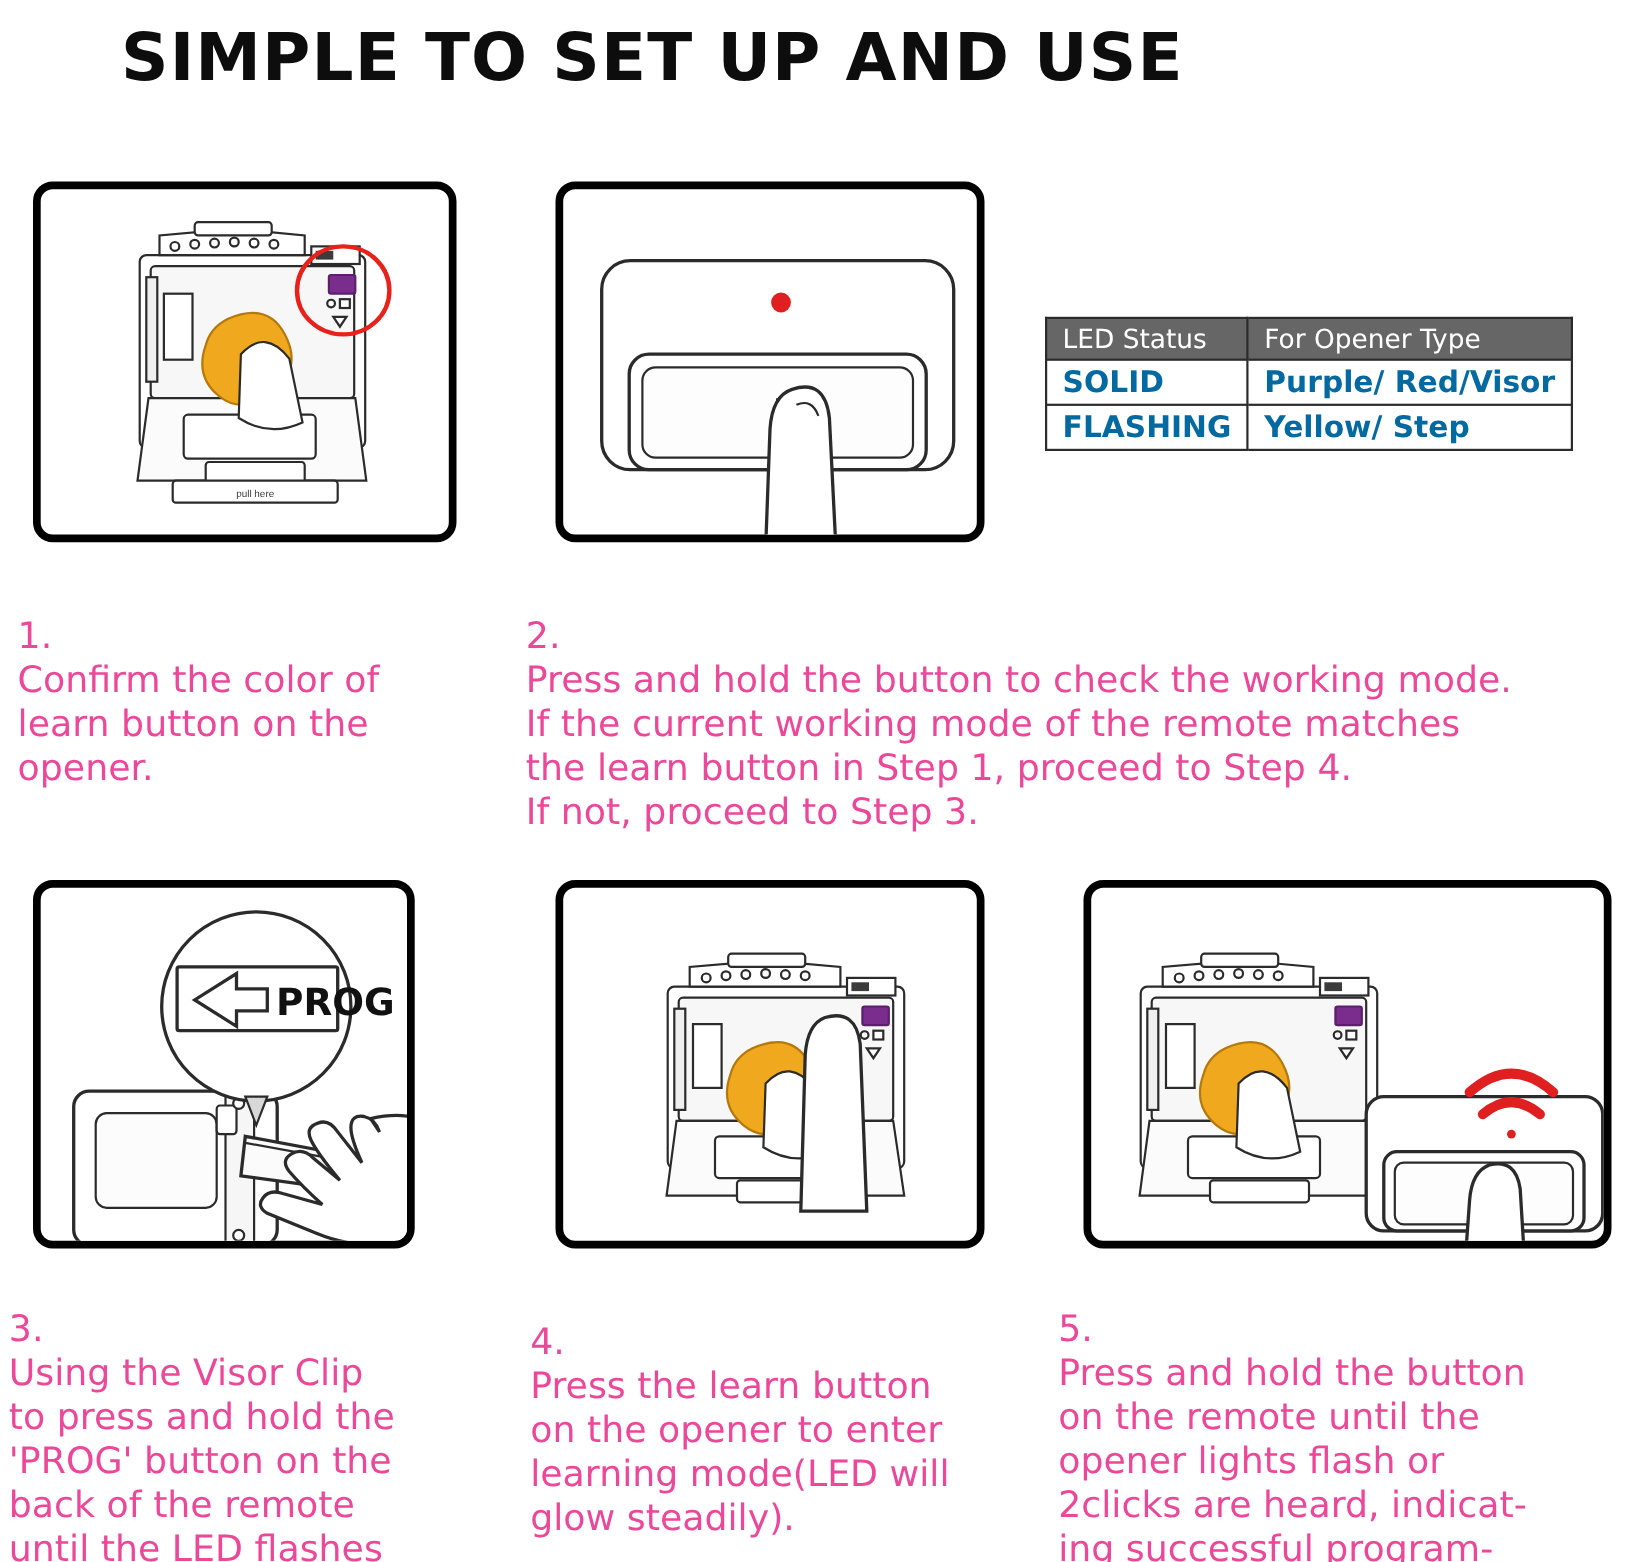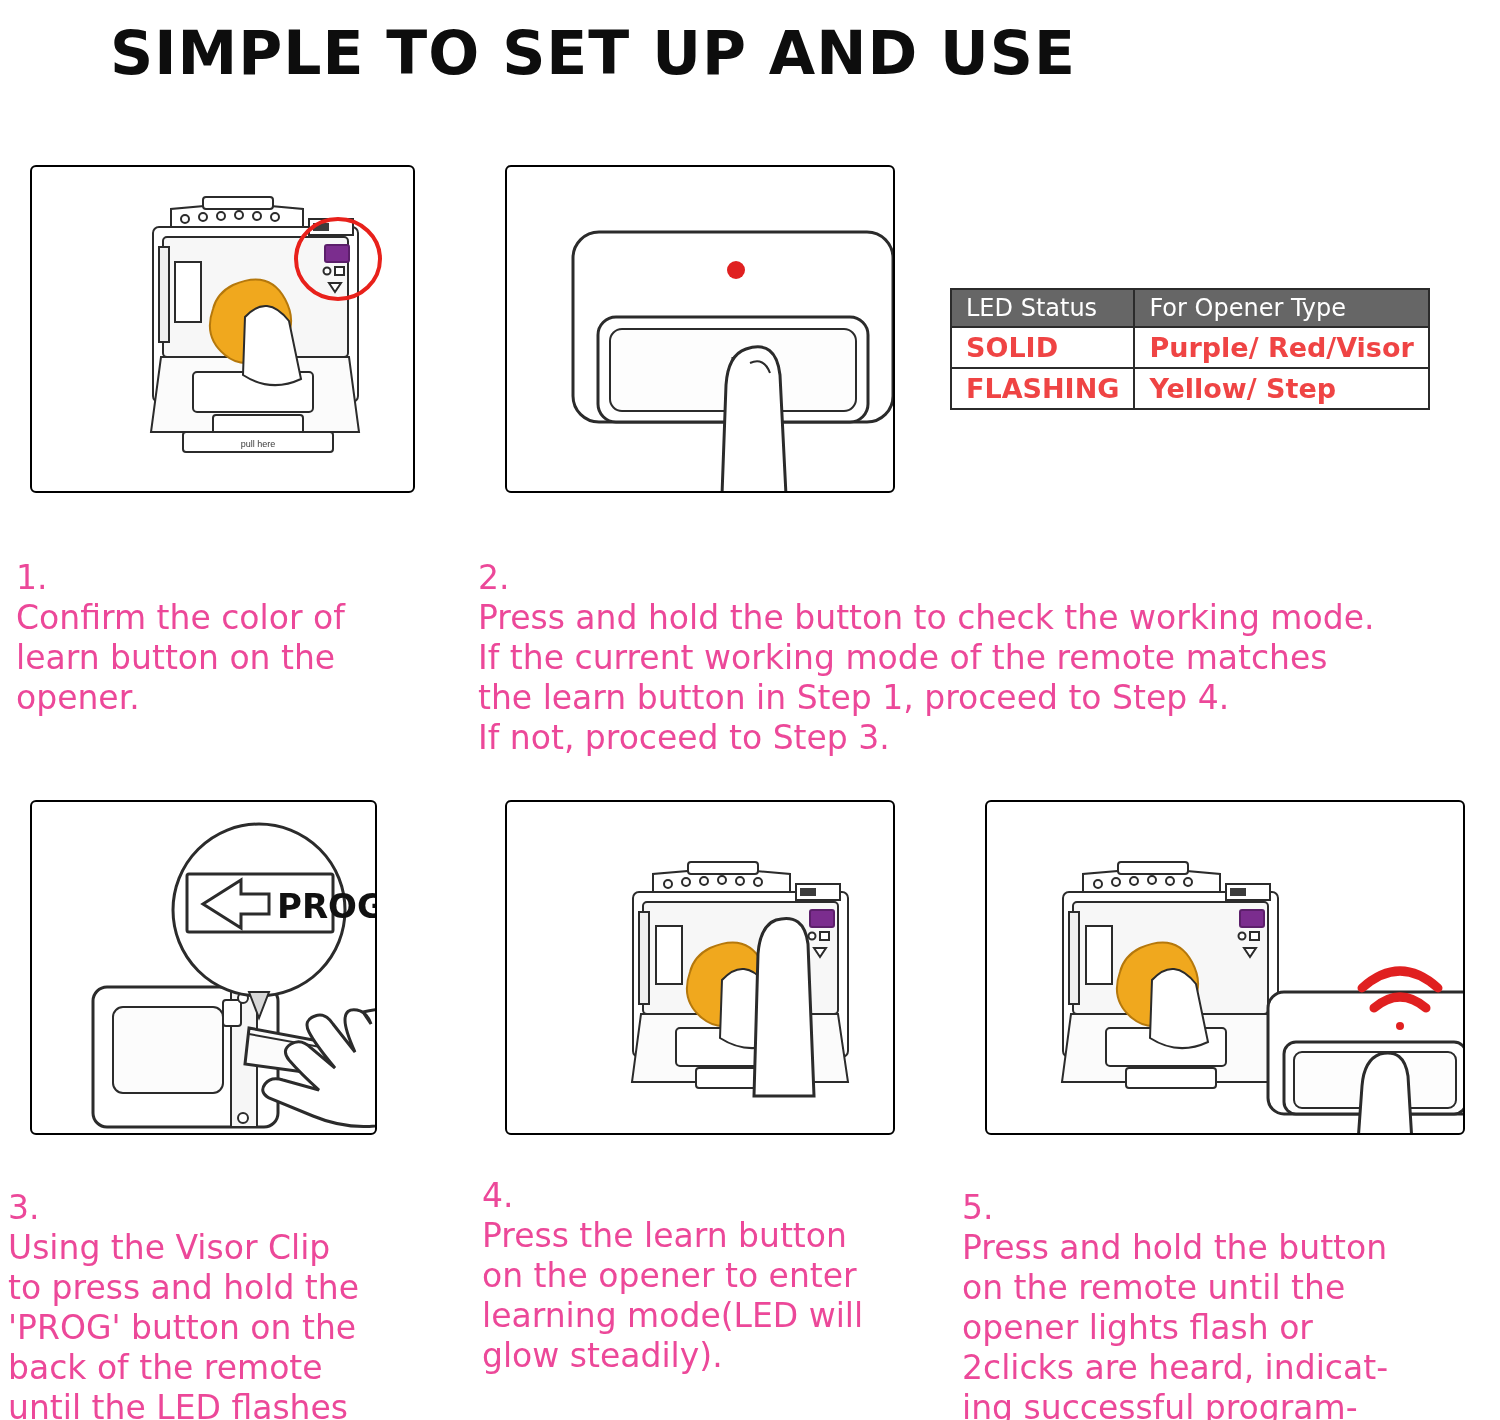--- a/index.html
+++ b/index.html
@@ -31,26 +31,25 @@
     letter-spacing: 1px;
     color: #0d0d0d;
     font-family: "DejaVu Sans", sans-serif;
     white-space: nowrap;
     margin-top: 16px;
   }
 
   
   .panel {
     position: absolute;
-    border: 2px solid #000000;
-    border-radius: 6px;
+    border: 7px solid #000000;
+    border-radius: 18px;
     box-sizing: border-box;
     background: #fff;
     overflow: hidden;
-    padding-left: 31px;
   }
 
   
   .caption {
     position: absolute;
     font-size: 33px;
     line-height: 40px;
     color: #ec4899;
     font-family: "DejaVu Sans", sans-serif;
     white-space: pre-line;
@@ -74,21 +73,21 @@
     white-space: nowrap;
   }
   .led-table th {
     background: #666666;
     color: #ffffff;
     font-weight: normal;
     font-size: 24px;
   }
   .led-table td {
     background: #ffffff;
-    color: #ef4444;
+    color: #0369a1;
   }
 
   
   .opener-svg, .remote-svg, .visor-svg { display:block; }
 </style>
 </head>
 <body>
 
 <div class="page">
 
@@ -266,21 +265,21 @@
         <path d="M172 146 q36 -16 52 14 q16 30 -10 52 q-28 22 -50 4 q-22 -18 -12 -46 q4 -16 20 -24 z" fill="#f0a81e" stroke="#b5780c" stroke-width="2"></path>
         <path d="M184 178 q22 -24 44 4 l12 58 q-30 14 -58 -4 z" fill="#ffffff" stroke="#2b2b2b" stroke-width="2"></path>
       </g>
 
       <g fill="#ffffff" stroke="#2b2b2b" stroke-width="3">
         <path d="M238 118 q28 -8 32 24 l6 152 l-60 0 l4 -142 q2 -28 18 -34 z"></path>
       </g>
     </svg>
   </div>
 
-  <div class="caption" style="left:482px; top:1136px; width:470px;">
+  <div class="caption" style="left:482px; top:1160px; width:470px;">
     <span class="num">4.</span>
     <span>Press the learn button
 on the opener to enter
 learning mode(LED will
 glow steadily).</span>
   </div>
 
   <div class="panel" style="left:985px; top:800px; width:480px; height:335px;">
     <svg class="opener-svg" width="480" height="335" viewBox="0 0 480 335">
       <g stroke="#2b2b2b" fill="#ffffff" stroke-width="2">

